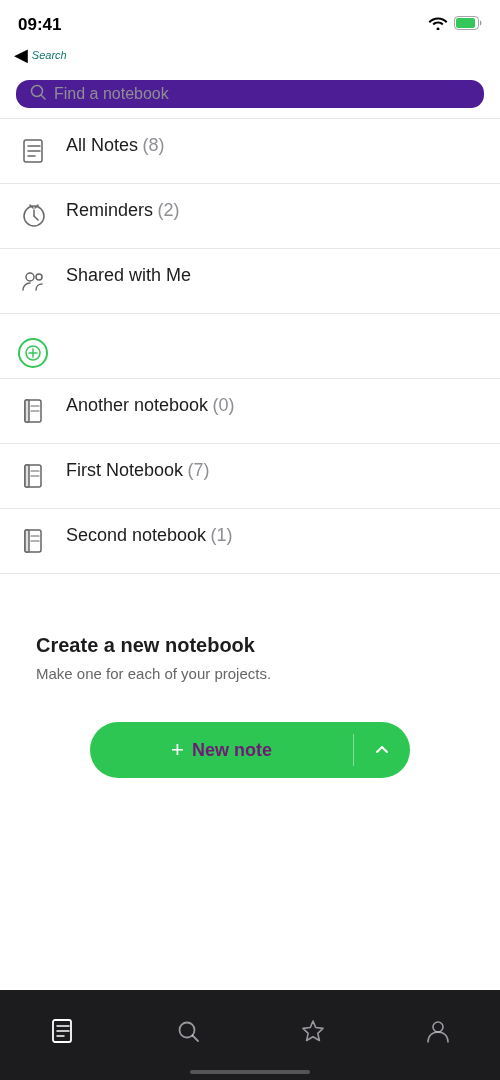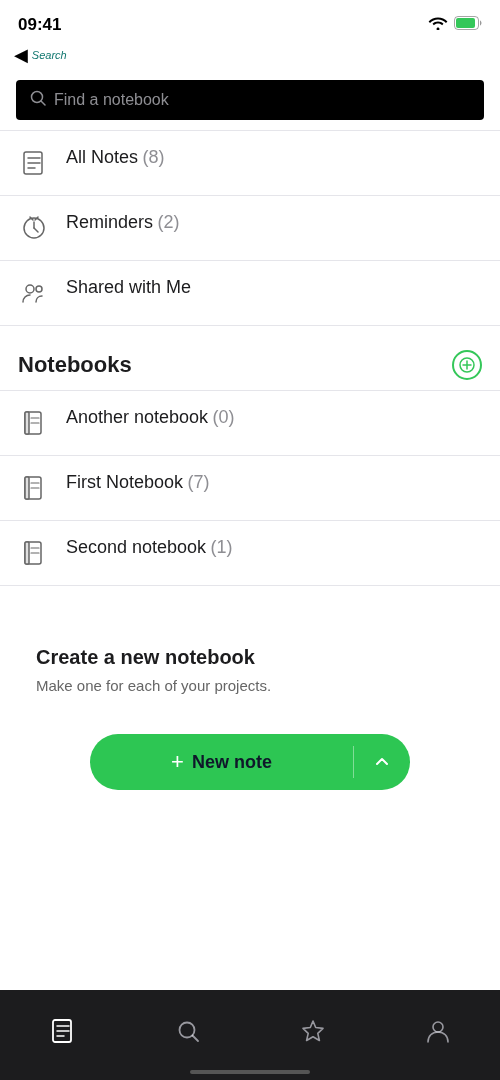--- a/index.html
+++ b/index.html
@@ -50,23 +50,23 @@
       font-style: italic;
     }
 
     
     .search-bar-container {
       padding: 6px 16px 10px 16px;
     }
     .search-bar {
       display: flex;
       align-items: center;
-      background: #000000;
-      border-radius: 4px;
-      padding: 10px 14px;
+      background: #4c1d95;
+      border-radius: 13px;
+      padding: 4px 14px;
       gap: 8px;
     }
     .search-bar-icon {
       color: #8e8e93;
       font-size: 16px;
     }
     .search-bar-placeholder {
       color: #8e8e93;
       font-size: 16px;
     }
@@ -168,21 +168,21 @@
       padding: 0 20px;
     }
     .new-note-plus {
       font-size: 22px;
       color: #fff;
       font-weight: 300;
     }
     .new-note-label {
       font-size: 18px;
       font-weight: 600;
-      color: #0f172a;
+      color: #701a75;
     }
     .new-note-divider {
       width: 1px;
       height: 32px;
       background: rgba(255,255,255,0.4);
     }
     .new-note-chevron {
       width: 56px;
       display: flex;
       align-items: center;
@@ -317,21 +317,20 @@
         <path d="M2 22c0-4 3.1-7 7-7" stroke="#666" stroke-width="1.5" stroke-linecap="round"></path>
         <circle cx="18" cy="9" r="3" stroke="#666" stroke-width="1.5" fill="none"></circle>
         <path d="M15 22c0-3.5 2.5-6 6-6" stroke="#666" stroke-width="1.5" stroke-linecap="round"></path>
       </svg>
     </div>
     <span class="item-label">Shared with Me</span>
   </div>
 </div>
 
 <div class="section-header">
-  <span class="section-title">Notebooks</span>
   <div class="add-button">
     <svg width="16" height="16" viewBox="0 0 16 16" fill="none">
       <circle cx="8" cy="8" r="7" stroke="#34c759" stroke-width="1.5"></circle>
       <line x1="8" y1="4" x2="8" y2="12" stroke="#34c759" stroke-width="1.5" stroke-linecap="round"></line>
       <line x1="4" y1="8" x2="12" y2="8" stroke="#34c759" stroke-width="1.5" stroke-linecap="round"></line>
     </svg>
   </div>
 </div>
 
 <div class="list-section">

